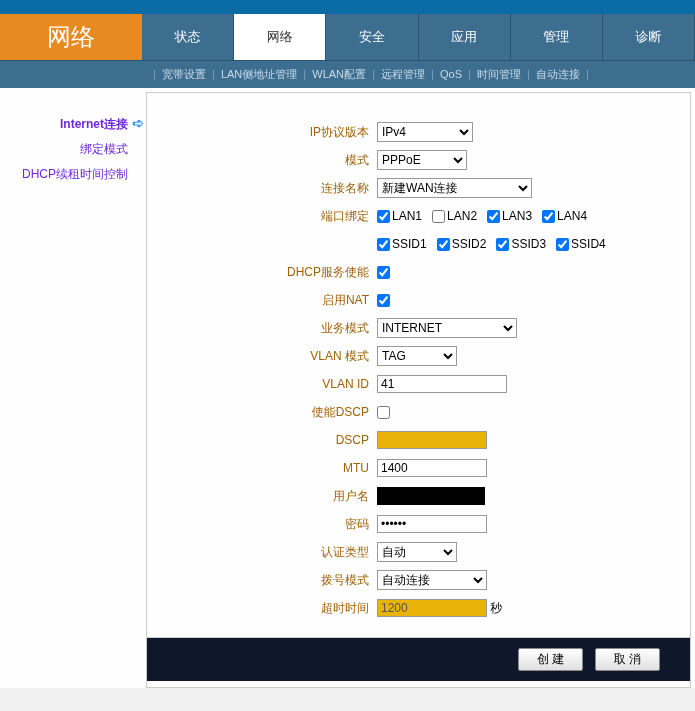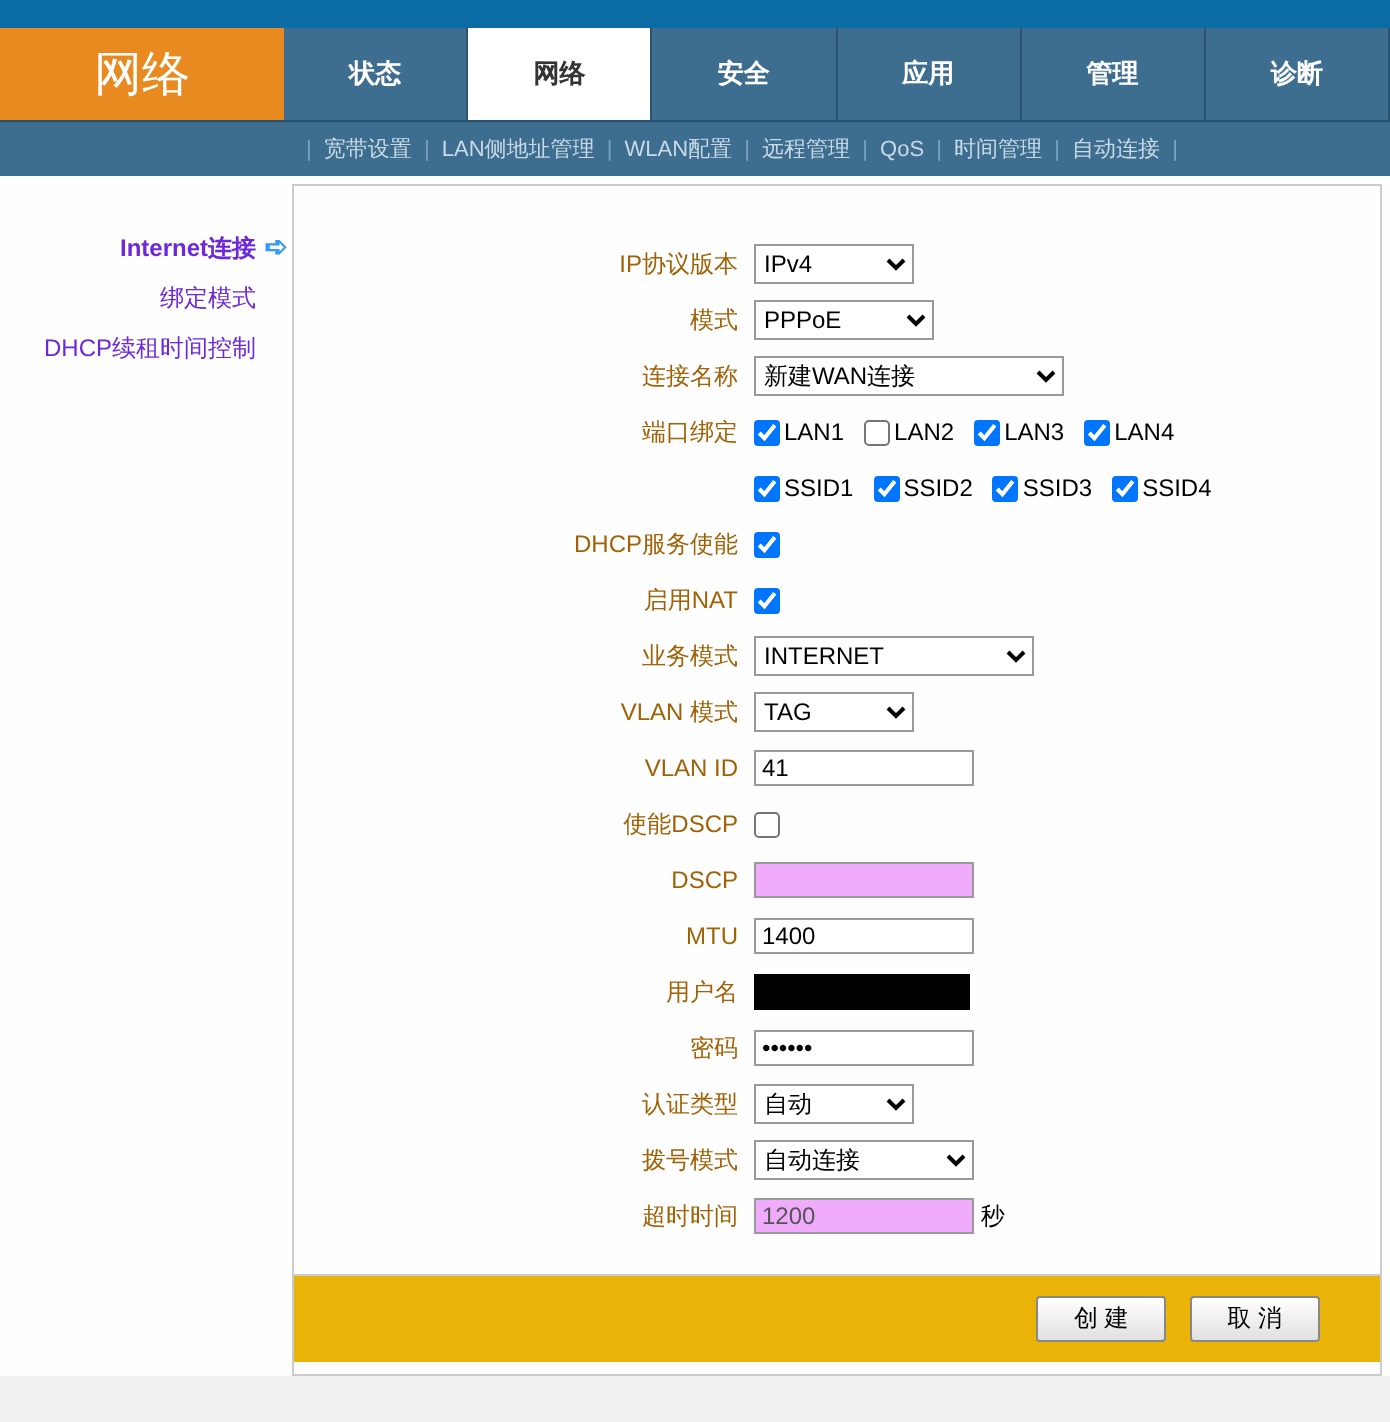--- a/index.html
+++ b/index.html
@@ -1,41 +1,41 @@
 <!DOCTYPE html>
 <html><head>
 <meta charset="utf-8">
 <style>
 * { box-sizing: border-box; margin: 0; padding: 0; }
 body { font-family: Arial, "Microsoft YaHei", sans-serif; font-size: 12px; background: #f0f0f0; width: 695px; }
 .topbar { background: #0a6ba5; height: 14px; color: #fff; text-align: right; padding-right: 20px; font-size: 11px; }
 .header { display: flex; height: 46px; }
 .logo { background: #e88a1f; color: #fff; width: 142px; font-size: 24px; display: flex; align-items: center; justify-content: center; font-weight: normal; }
-.tabs { flex: 1; background: #3d6d8f; display: flex; align-items: stretch; font-weight: bold; }
+.tabs { flex: 1; background: #3d6d8f; display: flex; align-items: stretch; }
 .tab { flex: 1; color: #fff; font-size: 13px; display: flex; align-items: center; justify-content: center; cursor: pointer; border-right: 1px solid #2a5370; }
 .tab.active { background: #fff; color: #333; }
 .subnav { background: #3d6d8f; color: #c8dae8; padding: 6px 0 6px 150px; font-size: 11px; border-top: 1px solid #2a5370; }
 .subnav span { cursor: pointer; }
 .subnav .sep { margin: 0 3px; color: #7aa3c0; }
 .main { display: flex; background: #fefefe; min-height: 600px; }
 .sidebar { width: 142px; background: #fefefe; padding-top: 24px; }
 .side-item { text-align: right; padding: 4px 14px 4px 4px; font-size: 12px; cursor: pointer; color: #6d28d9; position: relative; }
 .side-item.active { font-weight: bold; }
 .side-item.active::after { content: "➪"; color: #3399ff; position: absolute; right: -2px; top: 3px; font-size: 14px; }
 .content { flex: 1; background: #fefefe; border: 1px solid #ccc; margin: 4px 4px 0 4px; padding: 28px 20px 12px 20px; position: relative; }
 .form-row { display: flex; align-items: center; margin-bottom: 6px; min-height: 22px; }
 .form-label { width: 210px; text-align: right; padding-right: 8px; color: #a16207; font-size: 12px; }
 .form-field { flex: 1; }
 select { font-size: 12px; height: 20px; border: 1px solid #999; background: #fff; }
 input[type="text"], input[type="password"] { font-size: 12px; height: 18px; border: 1px solid #999; padding: 0 3px; }
 input[type="checkbox"] { vertical-align: middle; margin-right: 2px; }
 .cb-group label { margin-right: 10px; font-size: 12px; }
-.footer { text-align: right; padding: 10px 30px; border-top: 1px solid #ccc; margin: 18px -20px -12px -20px; background: #eab308; }
+.footer { text-align: right; padding: 10px 30px; border-top: 1px solid #ccc; margin: 18px -20px -12px -20px; background: #0f172a; }
 .btn { padding: 2px 18px; font-size: 12px; margin-left: 8px; cursor: pointer; border: 1px solid #888; background: linear-gradient(#fff,#e0e0e0); border-radius: 2px; }
-input:disabled { background: #f0abfc; }
+input:disabled { background: #eab308; }
 .redact { display:inline-block; width:108px; height:18px; background:#000; vertical-align:middle; }
 </style>
 </head>
 <body>
 
 <div class="topbar"></div>
 
 <div class="header">
   <div class="logo">网络</div>
   <div class="tabs" id="tabs">
@@ -53,21 +53,21 @@
 <div class="main">
   <div class="sidebar" id="sidebar">
       <div class="side-item active">Internet连接</div>
       <div class="side-item">绑定模式</div>
       <div class="side-item">DHCP续租时间控制</div>
     </div>
   <div class="content">
 
     <div class="form-row">
       <div class="form-label">IP协议版本</div>
-      <div class="form-field"><select style="width:80px"><option>IPv4</option></select></div>
+      <div class="form-field"><select style="width:96px"><option>IPv4</option></select></div>
     </div>
 
     <div class="form-row">
       <div class="form-label">模式</div>
       <div class="form-field"><select style="width:90px"><option>PPPoE</option></select></div>
     </div>
 
     <div class="form-row">
       <div class="form-label">连接名称</div>
       <div class="form-field"><select style="width:155px"><option>新建WAN连接</option></select></div>
@@ -97,21 +97,21 @@
       <div class="form-field"><select style="width:140px"><option>INTERNET</option></select></div>
     </div>
 
     <div class="form-row">
       <div class="form-label">VLAN 模式</div>
       <div class="form-field"><select style="width:80px"><option>TAG</option></select></div>
     </div>
 
     <div class="form-row">
       <div class="form-label">VLAN ID</div>
-      <div class="form-field"><input type="text" style="width: 110px;" value="41"></div>
+      <div class="form-field"><input type="text" style="width: 130px;" value="41"></div>
     </div>
 
 
     <div class="form-row">
       <div class="form-label">使能DSCP</div>
       <div class="form-field"><input type="checkbox" id="cb-dscp" style=""></div>
     </div>
 
     <div class="form-row">
       <div class="form-label">DSCP</div>

